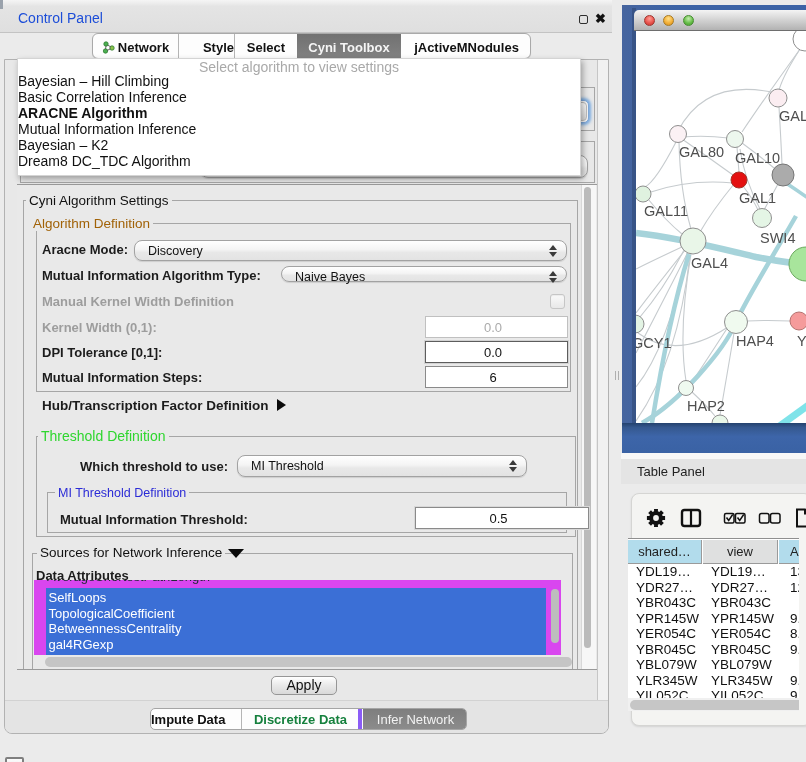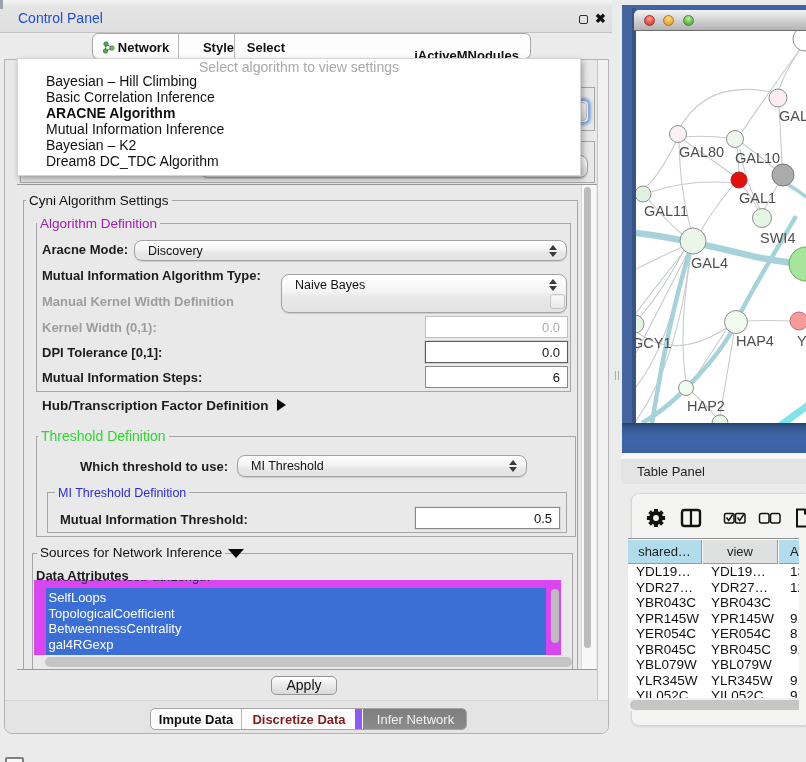--- a/index.html
+++ b/index.html
@@ -8,21 +8,21 @@
 .abs { position:absolute; }
 .lbl { position:absolute; font-size:13px; font-weight:bold; color:#1c1c1c; white-space:nowrap; }
 .lblg { position:absolute; font-size:13px; font-weight:bold; color:#9d9d9d; white-space:nowrap; }
 .combo { position:absolute; border:1px solid #a2a2a2; border-radius:8px;
   background:linear-gradient(#ffffff 0%, #f4f4f4 45%, #e8e8e8 60%, #e3e3e3 100%);
   box-shadow:0 1px 1px rgba(0,0,0,0.12); }
 .combo .ct { position:absolute; left:13px; top:3px; font-size:12.5px; color:#111; }
 .spin { position:absolute; right:8px; top:2px; width:9px; height:16px; }
 .spin:before { content:""; position:absolute; left:0; top:2px; border-left:4.5px solid transparent; border-right:4.5px solid transparent; border-bottom:5px solid #3a3a3a; }
 .spin:after { content:""; position:absolute; left:0; bottom:2px; border-left:4.5px solid transparent; border-right:4.5px solid transparent; border-top:5px solid #3a3a3a; }
-.field { position:absolute; background:#fff; font-size:13px; text-align:right; }
+.field { position:absolute; background:#fff; font-size:13px; text-align:center; }
 .gbox { position:absolute; border:1px solid #a6a6a6; }
 .legend { position:absolute; background:#e9e9e9; padding:0 3px; font-size:13.5px; white-space:nowrap; }
 </style>
 </head>
 <body>
 
 <div class="abs" style="left:0; top:0; width:612px; height:33px; background:linear-gradient(#f5f5f5,#e4e4e4 20%,#dfdfdf); border-bottom:1px solid #c3c3c3;"></div>
 <div class="abs" style="left:0; top:0; width:3px; height:9px; background:#9aa2ac;"></div>
 <div class="abs" style="left:18px; top:10px; font-size:14px; color:#1d4ed8;">Control Panel</div>
 <div class="abs" style="left:579px; top:15px; width:9px; height:9px; border:1.6px solid #2e2e2e; border-radius:2px;"></div>
@@ -33,47 +33,48 @@
 
 <div class="abs" style="left:92px; top:33px; width:439px; height:26px; background:#fdfdfd; border:1px solid #a9a9a9; border-radius:6px; overflow:hidden; box-shadow:0 1px 1px rgba(0,0,0,0.08);">
   <div style="position:absolute; left:0; top:0; width:86px; height:26px; border-right:1px solid #b5b5b5; text-align:center; font-size:13px; font-weight:bold; color:#111; padding-top:6px;"><svg width="13" height="13" viewBox="0 0 13 13" style="vertical-align:-2px; margin-right:3px;">
         <circle cx="4" cy="3" r="2.2" fill="#4caf50" stroke="#2e7d32" stroke-width="0.8"></circle>
         <circle cx="3.5" cy="10" r="2.2" fill="#4caf50" stroke="#2e7d32" stroke-width="0.8"></circle>
         <circle cx="10" cy="7" r="2.2" fill="#8bc34a" stroke="#2e7d32" stroke-width="0.8"></circle>
         <path d="M4 5 L3.5 8 M5.5 4 L9 6 M5 9.5 L8.5 7.8" stroke="#555" stroke-width="0.9" fill="none"></path>
       </svg>Network</div>
   <div style="position:absolute; left:87px; top:0; width:55px; height:26px; border-right:1px solid #b5b5b5; text-align:right; font-size:13px; font-weight:bold; color:#111; padding-top:6px;">Style</div>
   <div style="position:absolute; left:143px; top:0; width:60px; height:26px; text-align:center; font-size:13px; font-weight:bold; color:#111; padding-top:6px;">Select</div>
-  <div style="position:absolute; left:308px; top:0; width:131px; height:26px; text-align:center; font-size:13px; font-weight:bold; color:#111; padding-top:14px;">jActiveMNodules</div>
+  <div style="position:absolute; left:204px; top:0; width:104px; height:26px; background:linear-gradient(#717171,#838383); text-align:center; font-size:13px; font-weight:bold; color:#f5f5f5; padding-top:6px;">Cyni Toolbox</div>
+  <div style="position:absolute; left:308px; top:0; width:131px; height:26px; text-align:center; font-size:13px; font-weight:bold; color:#111; padding-top:6px;">jActiveMNodules</div>
 </div>
 
 <div class="gbox" style="left:20px; top:87px; width:575px; height:44px;"></div>
 <div class="abs" style="left:200px; top:100px; width:389px; height:23px; border-radius:5px; background:#f6f6f6; border:1px solid #7fa8d9; box-shadow:0 0 3px 2px rgba(98,157,222,0.8);"></div>
 <div class="abs" style="left:572px; top:102px; width:15px; height:19px; border-radius:4px; background:linear-gradient(#fdfdfd,#d9d9d9); border:1px solid #bdbdbd;"></div>
 <div class="gbox" style="left:20px; top:141px; width:575px; height:42px;"></div>
 <div class="combo" style="left:200px; top:155px; width:388px; height:23px;"></div>
 
 <div class="abs" style="left:17px; top:184px; width:580px; height:486px; background:#e9e9e9; border-top:1px solid #9a9a9a; border-bottom:1px solid #9a9a9a;"></div>
 <div class="abs" style="left:581px; top:185px; width:15px; height:484px; background:#f7f7f7; border-left:1px solid #d8d8d8;"></div>
 <div class="abs" style="left:584px; top:187px; width:7px; height:461px; background:#bbbbbb; border-radius:4px;"></div>
 
 <div class="abs" style="left:23px; top:200px; width:555px; height:469px; border:1px solid #a6a6a6; border-bottom:none;"></div>
 <div class="legend" style="left:26px; top:193px; color:#111;">Cyni Algorithm Settings</div>
 
 <div class="gbox" style="left:36px; top:223px; width:535px; height:169px;"></div>
-<div class="legend" style="left:37px; top:216px; color:#a21caf;">Algorithm Definition</div>
+<div class="legend" style="left:30px; top:216px; color:#a16207;">Algorithm Definition</div>
 
 <div class="lbl" style="left:42px; top:242px;">Aracne Mode:</div>
 <div class="combo" style="left:134px; top:240px; width:433px; height:21px;">
     <span class="ct">Discovery</span>
     <span class="spin"></span>
   </div>
 
 <div class="lbl" style="left:42px; top:268px;">Mutual Information Algorithm Type:</div>
-<div class="combo" style="left:281px; top:274px; width:286px; height:39px;padding-left:32px;">
+<div class="combo" style="left:281px; top:266px; width:286px; height:16px;padding-left:32px;">
     <span class="ct">Naive Bayes</span>
     <span class="spin"></span>
   </div>
 
 <div class="lblg" style="left:42px; top:294px;">Manual Kernel Width Definition</div>
 <div class="abs" style="left:550px; top:294px; width:15px; height:15px; border-radius:3px; background:linear-gradient(#fafafa,#e8e8e8); border:1px solid #c6c6c6; box-shadow:inset 0 1px 1px rgba(0,0,0,0.06);"></div>
 
 <div class="lblg" style="left:42px; top:320px;">Kernel Width (0,1):</div>
 <div class="field" style="left:425px; top:316px; width:143px; height:22px; border:1px solid #c0c0c0; color:#ababab; padding:3px 7px 0 0;">0.0</div>
 
@@ -92,49 +93,49 @@
 <div class="lbl" style="left:80px; top:459px;">Which threshold to use:</div>
 <div class="combo" style="left:237px; top:455px; width:290px; height:22px;">
     <span class="ct">MI Threshold</span>
     <span class="spin"></span>
   </div>
 
 <div class="gbox" style="left:47px; top:492px; width:520px; height:41px;"></div>
 <div class="legend" style="left:55px; top:486px; font-size:12.5px; color:#2b2bd6;">MI Threshold Definition</div>
 
 <div class="lbl" style="left:60px; top:512px;">Mutual Information Threshold:</div>
-<div class="field" style="left:415px; top:507px; width:145px; height:22px; border:1px solid #8a8a8a; box-shadow:0 0 0 1px #d8d8d8; color:#111; padding:3px 7px 0 0;">0.5</div>
+<div class="field" style="left:415px; top:507px; width:174px; height:22px; border:1px solid #8a8a8a; box-shadow:0 0 0 1px #d8d8d8; color:#111; padding:3px 7px 0 0;">0.5</div>
 
 <div class="abs" style="left:32px; top:553px; width:541px; height:116px; border:1px solid #a6a6a6; border-bottom:none;"></div>
 <div class="legend" style="left:37px; top:545px; color:#111;">Sources for Network Inference</div>
 <div class="abs" style="left:228px; top:549px; width:0; height:0; border-left:8px solid transparent; border-right:8px solid transparent; border-top:9px solid #0a0a0a;"></div>
 
 <div class="lbl" style="left:36px; top:568px;">Data Attributes</div>
 <div class="abs" style="left:34px; top:580px; width:527px; height:75px; background:#d946ef; overflow:hidden;">
   <div style="position:absolute; left:13px; top:-10.5px; font-size:13px; line-height:13px; color:#222b38;">AverageShortestPathLength</div>
   <div style="position:absolute; left:12px; top:8px; width:500px; height:67px; background:#3b6fd6;"></div>
   <div style="position:absolute; left:14.5px; top:10px; font-size:13px; color:#ffffff; line-height:15.7px;">SelfLoops<br>TopologicalCoefficient<br>BetweennessCentrality<br>gal4RGexp</div>
   <div style="position:absolute; left:516.5px; top:9px; width:8px; height:54px; background:#bdbdbd; border-radius:4px;"></div>
 </div>
 <div class="abs" style="left:45px; top:657px; width:527px; height:10px; background:#c5c5c5; border-radius:5px;"></div>
 
 <div class="abs" style="left:271px; top:676px; width:66px; height:19px; border:1px solid #969696; border-radius:5px; background:linear-gradient(#ffffff,#e9e9e9 50%,#d9d9d9); font-size:14px; color:#111; text-align:center; padding-top:0px;">Apply</div>
 
 <div class="abs" style="left:5px; top:700px; width:603px; height:33px; background:#e4e4e4; border-top:1px solid #d2d2d2; border-radius:0 0 7px 7px;"></div>
 <div class="abs" style="left:150px; top:708px; width:317px; height:22px; background:#fdfdfd; border:1px solid #a5a5a5; border-radius:5px; overflow:hidden;">
-  <div style="position:absolute; left:0; top:0; width:91px; height:22px; border-right:1px solid #b5b5b5; text-align:center; font-size:13px; font-weight:bold; color:#111; padding-top:3px;">Impute Data</div>
-  <div style="position:absolute; left:92px; top:0; width:119px; height:22px; border-right:7px solid #8b5cf6; text-align:center; font-size:13px; font-weight:bold; color:#7f1d1d; padding-top:3px;">Discretize Data</div>
+  <div style="position:absolute; left:0; top:0; width:91px; height:22px; border-right:1px solid #b5b5b5; font-size:13px; font-weight:bold; color:#111; padding-top:3px;">Impute Data</div>
+  <div style="position:absolute; left:92px; top:0; width:119px; height:22px; border-right:4px solid #8b5cf6; text-align:center; font-size:13px; font-weight:bold; color:#15803d; padding-top:3px;">Discretize Data</div>
   <div style="position:absolute; left:212px; top:0; width:105px; height:22px; background:linear-gradient(#7e7e7e,#8d8d8d); text-align:center; font-size:13px; color:#f2f2f2; padding-top:3px;">Infer Network</div>
 </div>
 
 <div class="abs" style="left:5px; top:757px; width:19px; height:19px; border:2px solid #7f7f7f; border-radius:2px; background:linear-gradient(#fcfcfc,#e0e0e0);"></div>
 
 <div class="abs" style="left:17px; top:58px; width:564px; height:118px; background:#ffffff; border:1px solid #d4d4d4; box-shadow:2px 3px 6px rgba(0,0,0,0.32);"></div>
 <div class="abs" style="left:17px; top:59px; width:564px; text-align:center; font-size:14px; color:#a9a9a9;">Select algorithm to view settings</div>
-<div class="abs" style="left:18px; top:73px; font-size:14px; color:#111; line-height:16px; white-space:nowrap;margin-left:28px;">Bayesian – Hill Climbing<br>Basic Correlation Inference<br><b>ARACNE Algorithm</b><br>Mutual Information Inference<br>Bayesian – K2<br>Dream8 DC_TDC Algorithm</div>
+<div class="abs" style="left:18px; top:73px; font-size:14px; color:#111; line-height:16px; white-space:nowrap;">Bayesian – Hill Climbing<br>Basic Correlation Inference<br><b>ARACNE Algorithm</b><br>Mutual Information Inference<br>Bayesian – K2<br>Dream8 DC_TDC Algorithm</div>
 
 <div class="abs" style="left:615px; top:371px; width:4px; height:9px; border-left:1.5px solid #aeaeae; border-right:1.5px solid #aeaeae;"></div>
 
 <div class="abs" style="left:622px; top:5px; width:184px; height:448px; background:linear-gradient(90deg,#46659f,#3c63a6 30%);"></div>
 
 <div class="abs" style="left:622px; top:423px; width:184px; height:30px; background:linear-gradient(#24426e,#35588f 15%,#3d65a9 45%,#3a62a4);"></div>
 <div class="abs" style="left:632px; top:8px; width:4px; height:415px; background:rgba(20,35,60,0.25);"></div>
 
 <div class="abs" style="left:634px; top:10px; width:172px; height:21px; background:linear-gradient(#f4f4f4,#cfcfcf 55%,#b2b2b2); border-bottom:1px solid #6e6e6e; border-radius:5px 0 0 0;"></div>
 <div class="abs" style="left:643.5px; top:15px; width:11px; height:11px; border-radius:50%; background:radial-gradient(circle at 50% 30%, #ff9d94, #e8504a 60%, #c03a33); border:0.5px solid #9e352e;"></div>

